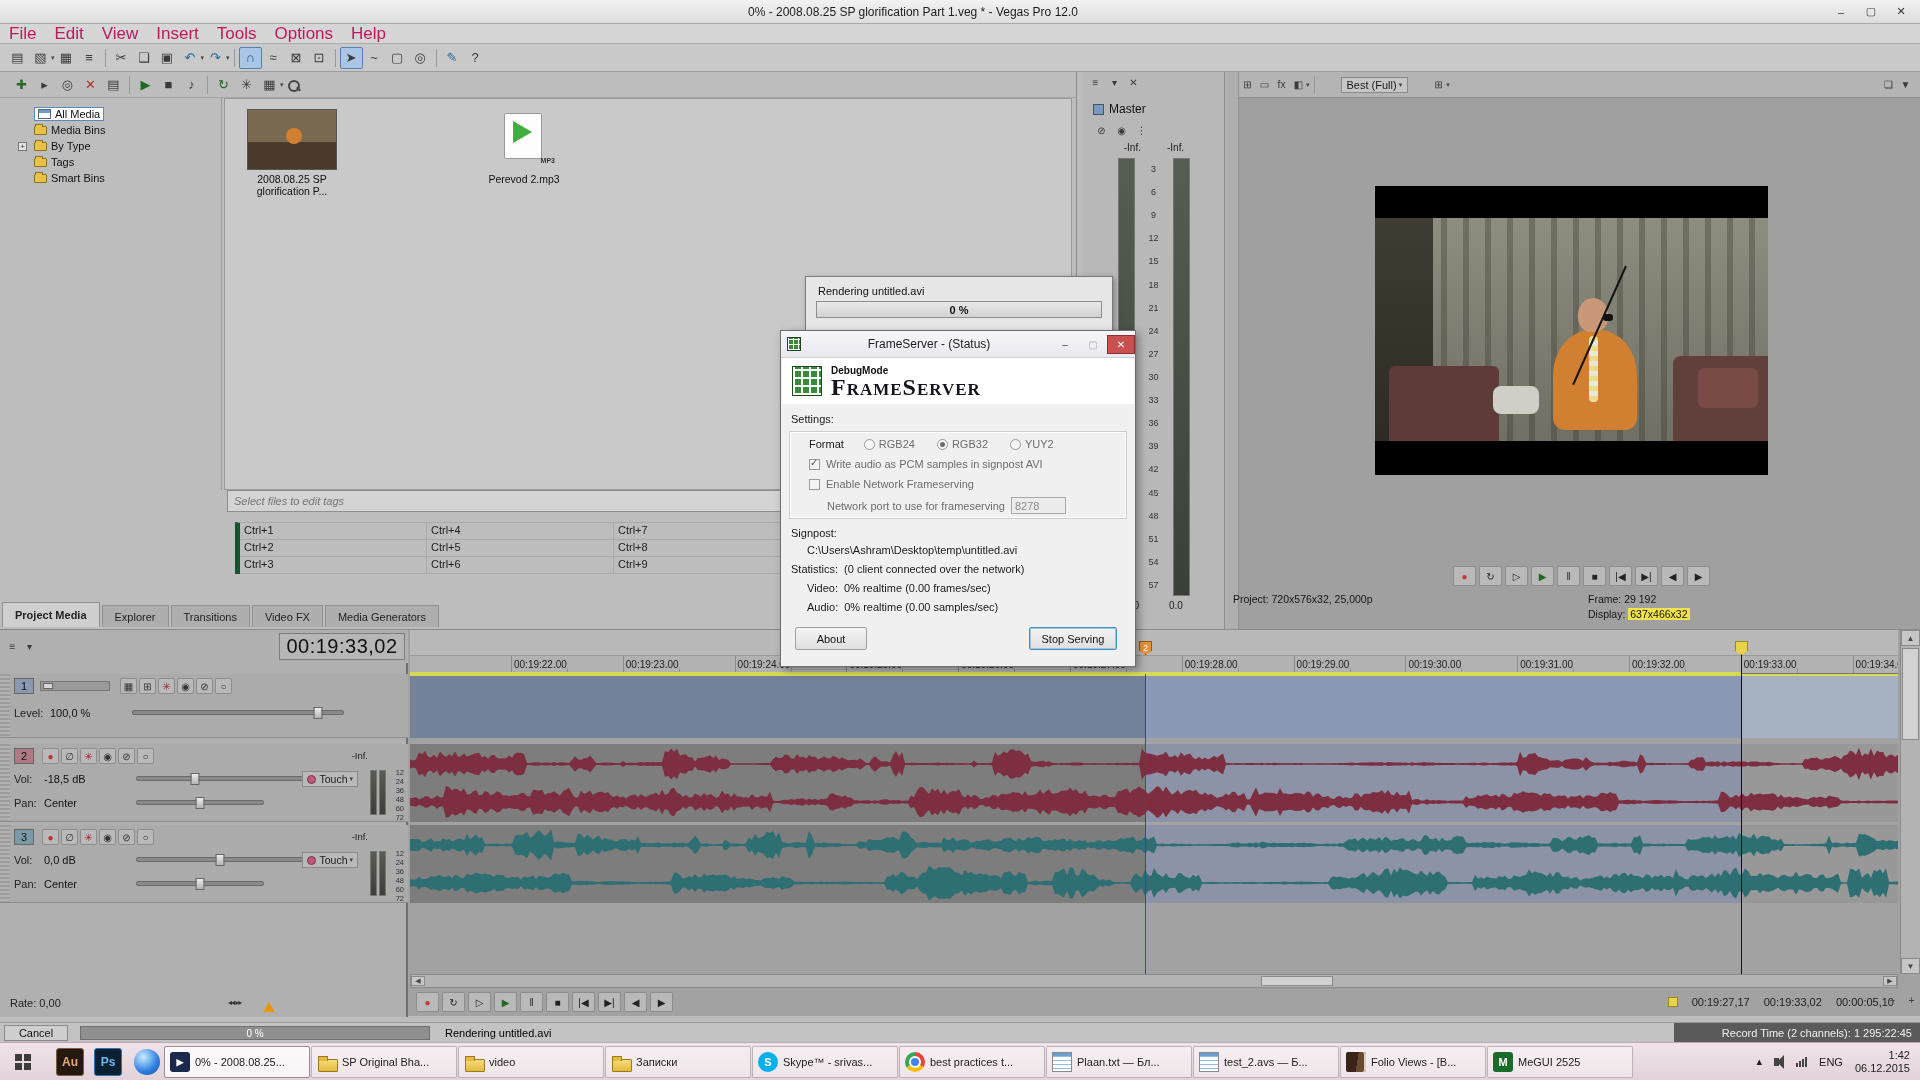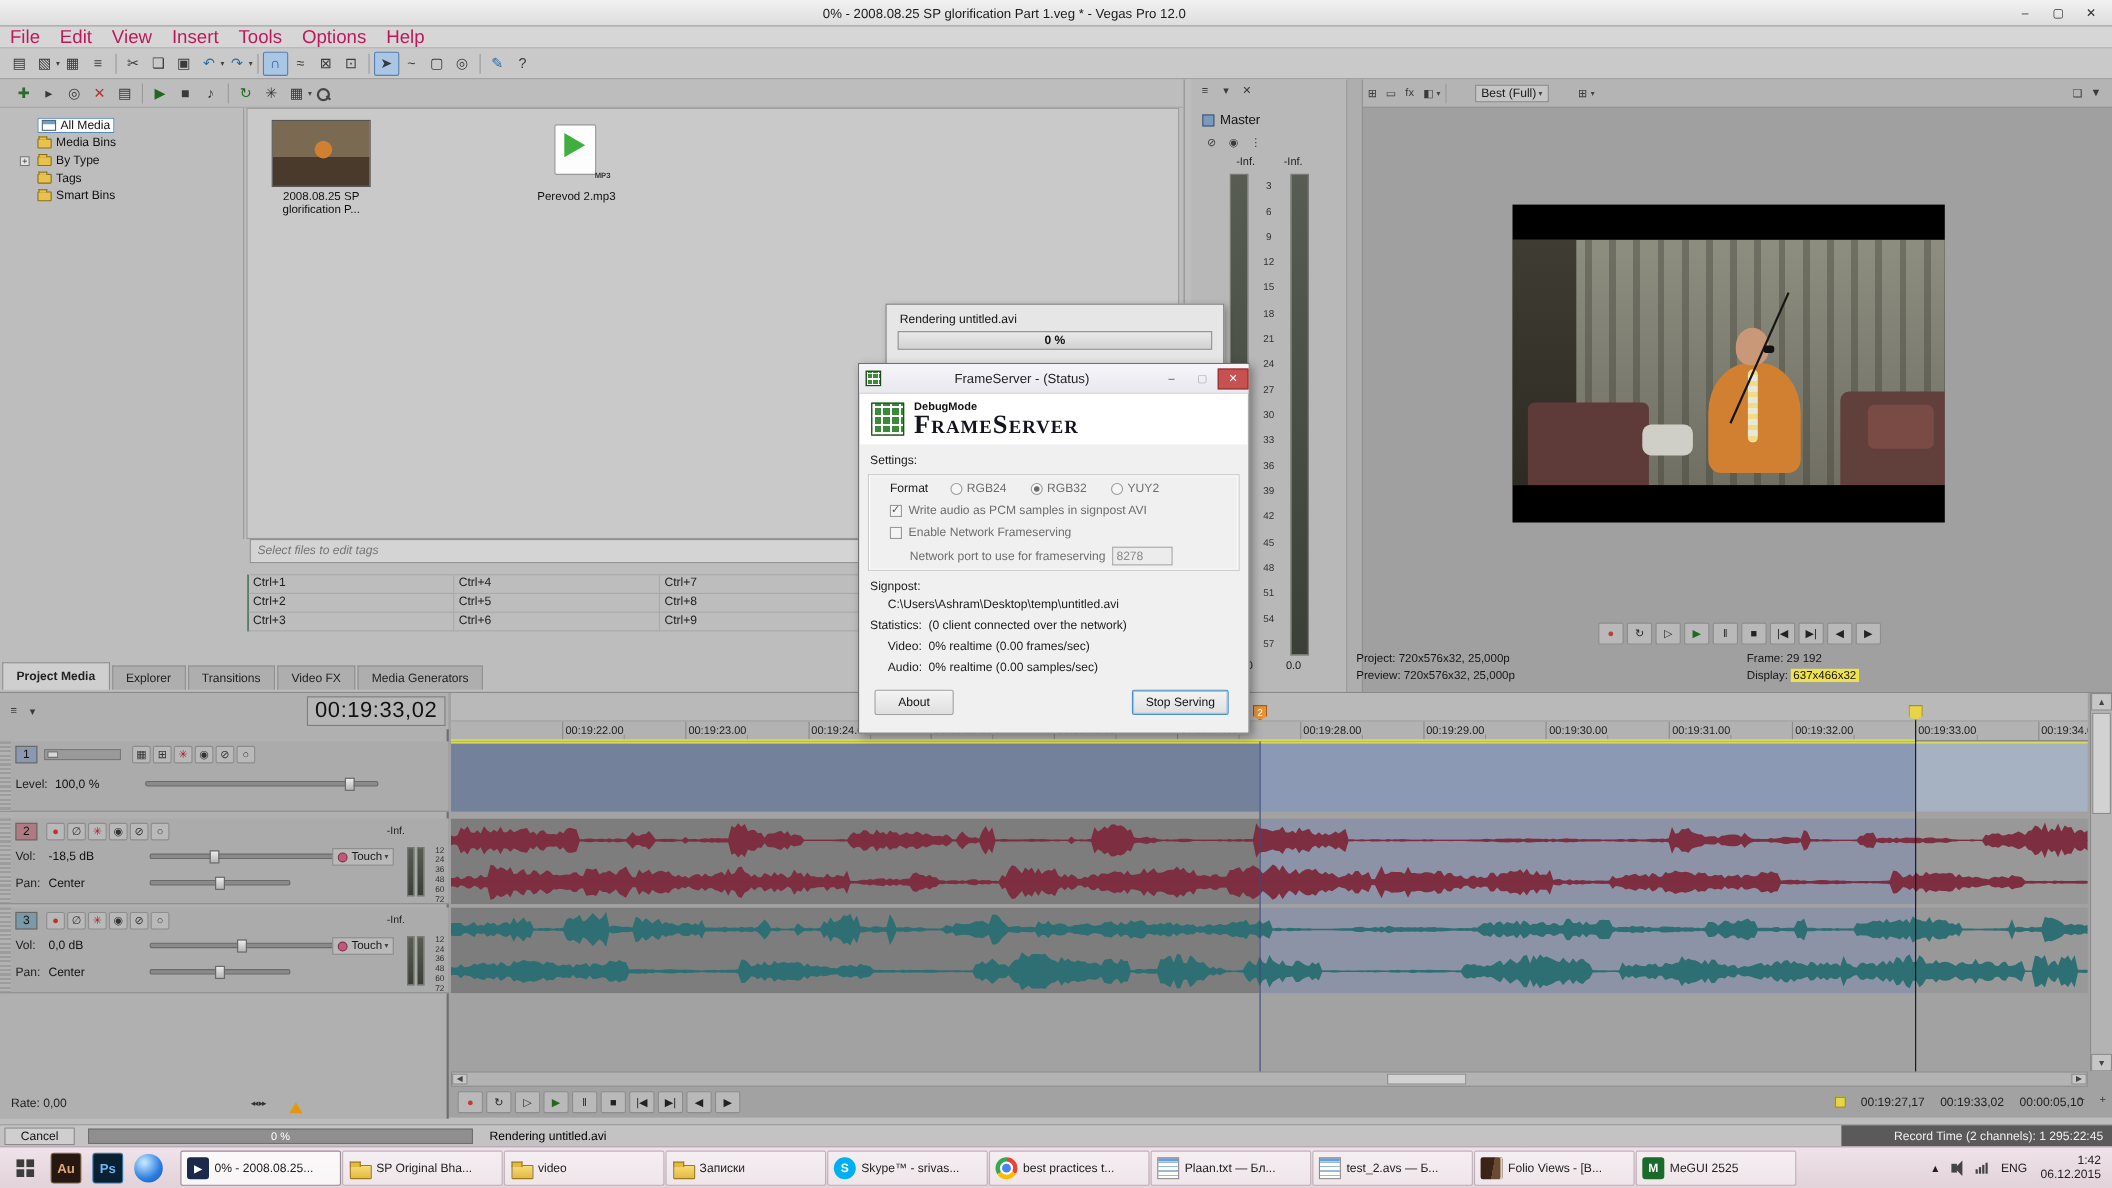--- a/index.html
+++ b/index.html
@@ -40,21 +40,21 @@
 .thumb.video::after{content:"";position:absolute;left:38px;top:18px;width:16px;height:16px;border-radius:50%;background:#d08030}
 .thumb.image{background:linear-gradient(#5a2c2c 60%,#2a1414 60%)}
 .thumb.image::after{content:"";position:absolute;left:22px;top:16px;width:12px;height:22px;background:#caa080;box-shadow:28px 0 0 #caa080}
 .thumb.audio{border:none;background:transparent}
 .mp3page{position:absolute;left:25px;top:4px;width:38px;height:46px;background:#fdfdfd;border:1px solid #999;border-radius:2px}
 .mp3play{position:absolute;left:34px;top:12px;width:0;height:0;border:11px solid transparent;border-left:19px solid #3fae3f;border-right:none}
 .mp3badge{position:absolute;right:14px;bottom:6px;font-size:7px;font-weight:bold;color:#333}
 .mlabel{margin-top:3px;font-size:10.5px;line-height:12px;color:#111}
 #tag-row{position:absolute;left:227px;top:418px;width:844px;height:22px}
 #tag-input{width:100%;height:100%;border:1px solid #8f8f8f;background:#d4d4d4;font-style:italic;color:#777;font-size:11px;padding:0 6px;font-family:"Liberation Sans",sans-serif}
-#hotkeys{position:absolute;left:225px;top:450px;border-top:1px solid #aaa;border-left:1px solid #14532d}
+#hotkeys{position:absolute;left:235px;top:450px;border-top:1px solid #aaa;border-left:5px solid #14532d}
 #hotkeys .hk-row{display:flex}
 #hotkeys .hk-cell{width:187px;height:17px;border-right:1px solid #aaa;border-bottom:1px solid #aaa;padding:1px 4px;font-size:11px;color:#222;overflow:hidden;white-space:nowrap}
 #hotkeys .hk-cell.c3{width:48px}
 #media-tabs{position:absolute;left:2px;top:530px;right:0;height:25px;display:flex;align-items:flex-end}
 .tab{height:22px;padding:0 12px;display:flex;align-items:center;background:#aeaeae;border:1px solid #8f8f8f;border-bottom:none;margin-right:2px;font-size:11px;color:#222}
 .tab.active{background:#cfcfcf;height:25px;font-weight:bold}
 
 #master-panel{position:absolute;left:1083px;top:0;width:142px;height:557px;background:#b8b8b8;border-right:1px solid #8f8f8f}
 #master-topicons{position:absolute;top:2px;left:4px;display:flex;gap:2px}
 #master-title{position:absolute;top:30px;left:10px;display:flex;align-items:center;gap:5px;font-size:12px;color:#111}
@@ -148,21 +148,21 @@
 
 #sb{position:absolute;top:1022px;left:0;right:0;height:20px;background:#c3c3c3;border-top:1px solid #9a9a9a}
 #sb-cancel{position:absolute;left:4px;top:2px;width:64px;height:16px;background:#cfcfcf;border:1px solid #8a8a8a;font-size:11px;display:flex;align-items:center;justify-content:center;color:#111}
 #sb-progress{position:absolute;left:80px;top:3px;width:350px;height:14px;background:#8f8f8f;border:1px solid #6f6f6f;color:#fff;font-size:10px;display:flex;align-items:center;justify-content:center}
 #sb-status{position:absolute;left:445px;top:4px;font-size:11px;color:#000}
 #sb-record{position:absolute;right:0;top:0;width:246px;height:19px;background:#5a5a5a;color:#efefef;font-size:11px;display:flex;align-items:center;justify-content:flex-end;padding-right:8px}
 
 #tb{position:absolute;top:1042px;left:0;right:0;height:38px;background:linear-gradient(#efe3e9,#e2d2d9);border-top:1px solid #b9a9b2;display:flex;align-items:center;z-index:20}
 #start-btn{width:46px;height:38px;display:flex;align-items:center;justify-content:center}
 .start-grid{width:16px;height:16px;background:linear-gradient(#3c3c3c,#3c3c3c) 0 0/7px 7px no-repeat,linear-gradient(#3c3c3c,#3c3c3c) 9px 0/7px 7px no-repeat,linear-gradient(#3c3c3c,#3c3c3c) 0 9px/7px 7px no-repeat,linear-gradient(#3c3c3c,#3c3c3c) 9px 9px/7px 7px no-repeat}
-.pinned{width:38px;height:38px;display:flex;align-items:center;justify-content:flex-start}
+.pinned{width:38px;height:38px;display:flex;align-items:center;justify-content:flex-end}
 .pin-au{width:28px;height:28px;background:#241811;border:1px solid #7a5c3e;color:#e0a878;font-weight:bold;font-size:12px;display:flex;align-items:center;justify-content:center;border-radius:3px}
 .pin-ps{width:28px;height:28px;background:#0b2033;border:1px solid #2d74a8;color:#6cb8f0;font-weight:bold;font-size:12px;display:flex;align-items:center;justify-content:center;border-radius:3px}
 .pin-browser{width:26px;height:26px;border-radius:50%;background:radial-gradient(circle at 35% 30%,#bfe3ff 5%,#2b7de0 60%,#1459a8)}
 #tasks{display:flex;height:38px;align-items:center;gap:1px;margin-left:4px}
 .task{width:146px;height:32px;display:flex;align-items:center;gap:5px;padding:0 5px;background:rgba(255,255,255,.42);border:1px solid rgba(150,130,140,.55);border-radius:2px}
 .task.active{background:rgba(255,255,255,.78);border-color:#9a8a92}
 .task-label{font-size:11px;color:#222;white-space:nowrap;overflow:hidden}
 .tic{width:20px;height:20px;flex:0 0 20px;display:flex;align-items:center;justify-content:center;position:relative;font-size:11px;font-weight:bold}
 .tic-vegas{background:#1b2a4a;color:#fff;border-radius:3px;font-size:9px}
 .tic-folder{background:transparent}
@@ -453,22 +453,20 @@
         <span class="ib tpb-x tpb" style="color: rgb(31, 106, 31);">▶</span>
         <span class="ib tpb-x tpb">‖</span>
         <span class="ib tpb-x tpb">■</span>
         <span class="ib tpb-x tpb">|◀</span>
         <span class="ib tpb-x tpb">▶|</span>
         <span class="ib tpb-x tpb">◀</span>
         <span class="ib tpb-x tpb">▶</span>
       </div>
     <div id="preview-info">
       <div><span>Project:</span>
-        <span>720x576x32, 25,000p</span></div>
-      <div><span>Preview:</span>
         <span>720x576x32, 25,000p</span></div>
       <div class="col2">
         <div><span>Frame:</span>
           <span>29 192</span></div>
         <div><span>Display:</span>
           <span class="hl-yellow">637x466x32</span></div>
       </div>
     </div>
   </div>
 </div>

